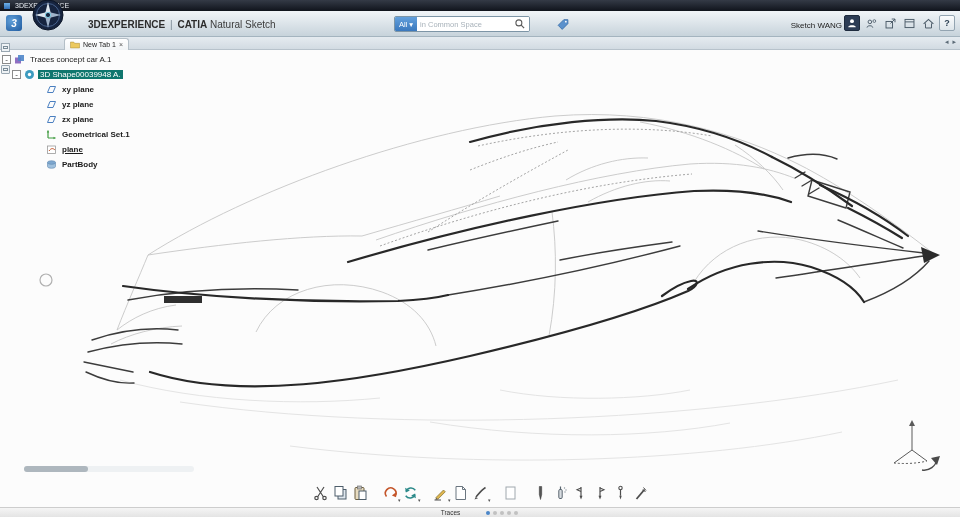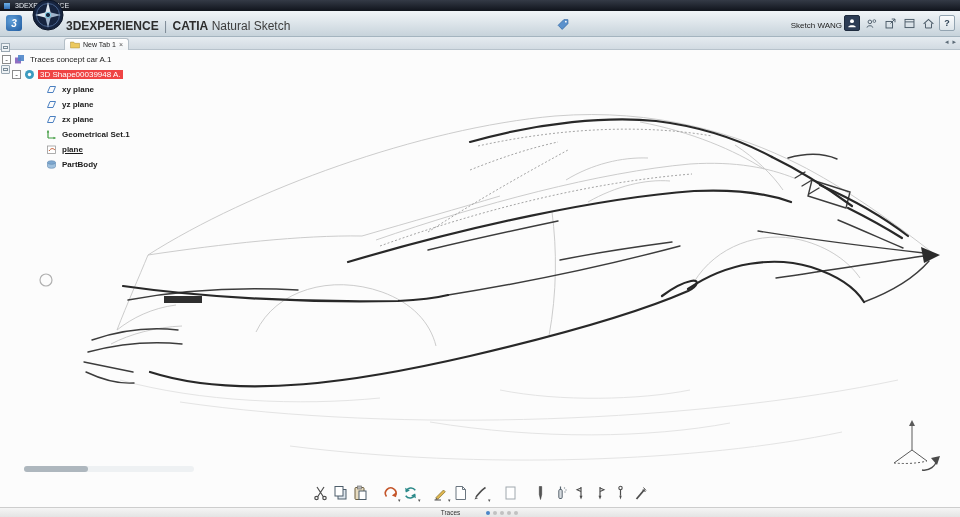--- a/index.html
+++ b/index.html
@@ -11,21 +11,21 @@
     gap:5px; padding-left:4px; font-size:7px; z-index:40; }
   .app-dot { width:6px; height:6px; background:linear-gradient(#6fb1e8,#2f6db5); }
 
   
   .header { position:absolute; top:11px; left:0; right:0; height:26px;
     background:linear-gradient(#f1f5f8,#c7d3db); border-bottom:1px solid #a4b4bf; z-index:20; }
   .logo3ds { position:absolute; left:6px; top:4px; width:16px; height:16px; border-radius:3px;
     background:radial-gradient(circle at 35% 35%, #5f9fd9, #1f5a9e); color:#fff; font-size:10px; font-weight:bold;
     font-style:italic; display:flex; align-items:center; justify-content:center; }
   .compass { position:absolute; left:30px; top:-3px; z-index:45; }
-  .brand { position:absolute; left:66px; top:8px; font-size:12px; color:#2c2c2c; white-space:nowrap; }
+  .brand { position:absolute; left:88px; top:8px; font-size:10px; color:#2c2c2c; white-space:nowrap; }
   .brand b { font-weight:bold; }
   .brand .sep { color:#7b8894; margin:0 2px; }
   .brand .module { font-weight:normal; color:#3c3c3c; }
   .search { position:absolute; left:394px; top:5px; height:16px; display:flex; align-items:stretch;
     border:1px solid #7d95a6; border-radius:2px; background:#fff; overflow:hidden; }
   .scope { display:flex; align-items:center; gap:2px; background:linear-gradient(#63a0dc,#3a78bd);
     color:#fff; font-size:7.5px; border:none; padding:0 4px; cursor:pointer; }
   .search input { border:none; outline:none; width:94px; font-size:7.5px; padding:0 3px; color:#333;
     font-family:"Liberation Sans", sans-serif; }
   .search input::placeholder { color:#a8b2ba; }
@@ -58,21 +58,21 @@
   .canvas { position:absolute; top:50px; left:0; width:960px; height:457px; background:#fcfcfc; overflow:hidden; }
   .sketch { position:absolute; top:0; left:0; }
 
   
   .tree { position:absolute; left:2px; top:2px; z-index:8; font-size:8px; color:#1b1b1b; }
   .trow { display:flex; align-items:center; height:15px; gap:3px; white-space:nowrap; cursor:pointer; }
   .ind1 { padding-left:10px; } .ind3 { padding-left:44px;font-weight:bold; }
   .expander { width:9px; height:9px; border:1px solid #8b8b8b; background:#fff; font-size:8px; line-height:7px;
     text-align:center; color:#333; flex:0 0 auto; }
   .tlabel { padding:0 2px; }
-  .sel .tlabel { background:#ef4444; color:#fff; }
+  .sel .tlabel { background:#0f766e; color:#fff; }
   .u { text-decoration:underline; }
 
   
   .toolbar { position:absolute; left:50%; bottom:4px; transform:translateX(-50%);
     display:flex; align-items:flex-end; gap:1px; z-index:9; }
   .tbtn { width:19px; height:20px; border:none; background:transparent; position:relative;
     display:flex; align-items:center; justify-content:center; cursor:pointer; padding:0; }
   .tbtn.gap { margin-left:10px; }
   .tbtn .caret { position:absolute; right:-1px; bottom:0; font-size:5px; color:#555; }
 
@@ -100,20 +100,33 @@
 
 <div class="header">
   <div class="logo3ds">3</div>
   <div class="brand">
     <b>3DEXPERIENCE</b>
     <span class="sep">|</span>
     <b>CATIA</b>
     <span class="module">Natural Sketch</span>
   </div>
 
+  <div class="search">
+    <button class="scope">
+      <span>All</span>
+        <span>▾</span>
+    </button>
+    <input type="text" placeholder="in Common Space" style="">
+    <button class="magbtn">
+      <svg width="12" height="12" viewBox="0 0 16 16">
+        <circle cx="6.5" cy="6.5" r="4" fill="none" stroke="#5a5a5a" stroke-width="1.4"></circle>
+        <path d="M9.6 9.6 L13.5 13.5" stroke="#5a5a5a" stroke-width="1.6"></path>
+      </svg>
+    </button>
+  </div>
   <button class="tagbtn">
     <svg width="14" height="13" viewBox="0 0 16 16">
       <path d="M2 9 L9 2 h5 v5 L7 14 z" fill="#5b91cc" stroke="#3a6ea8" stroke-width="1"></path>
       <circle cx="11.5" cy="4.5" r="1.1" fill="#fff"></circle>
     </svg>
   </button>
 
   <div class="username">Sketch WANG</div>
 
   <div class="hdr-btns">

